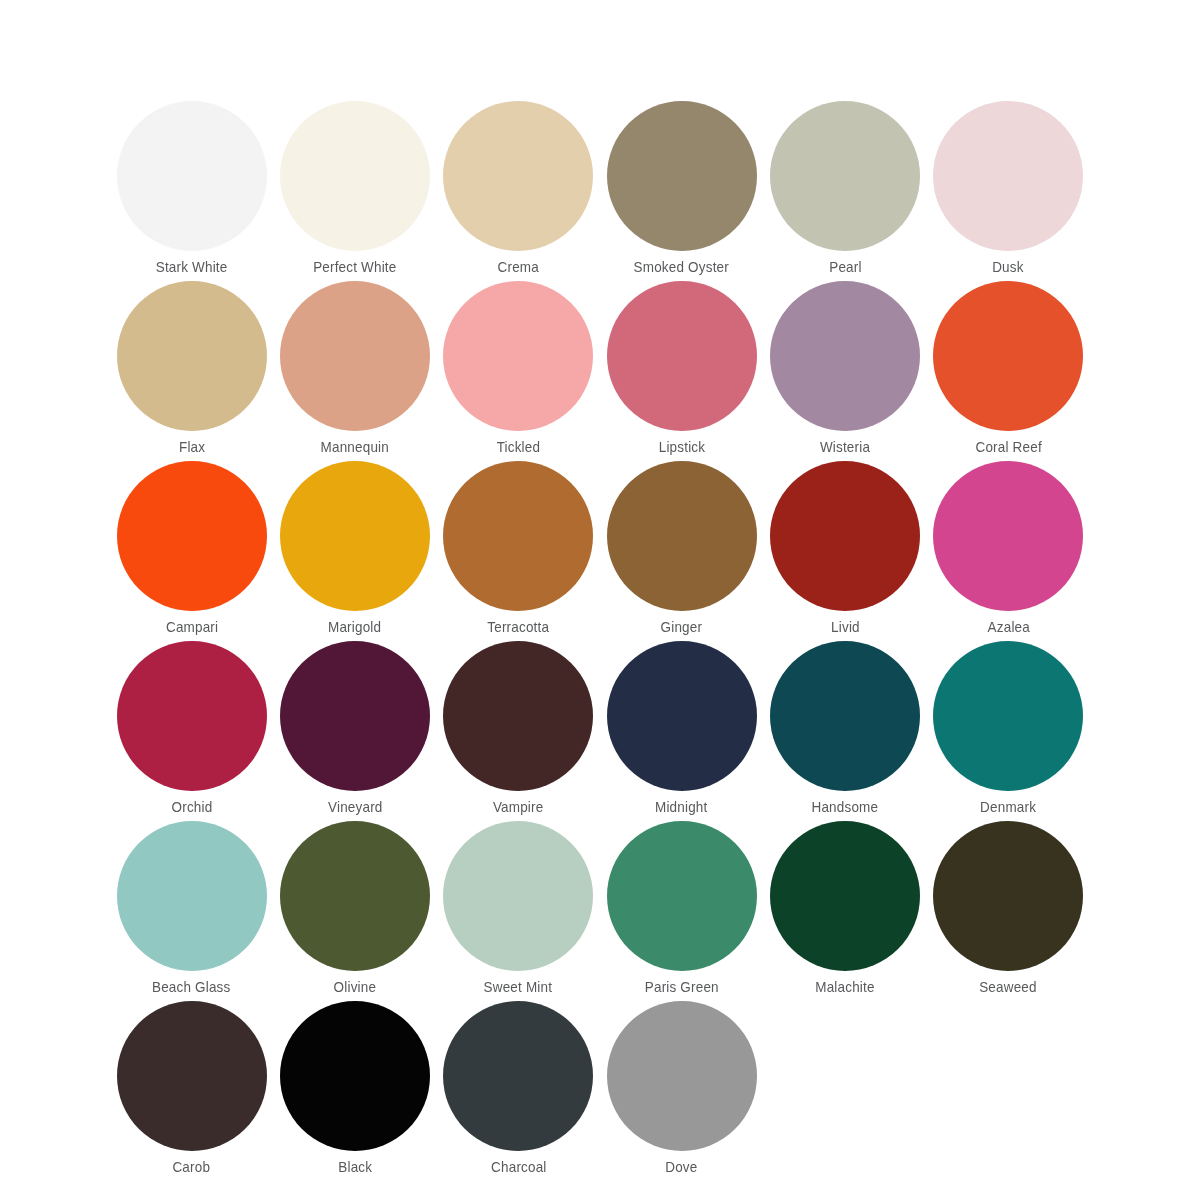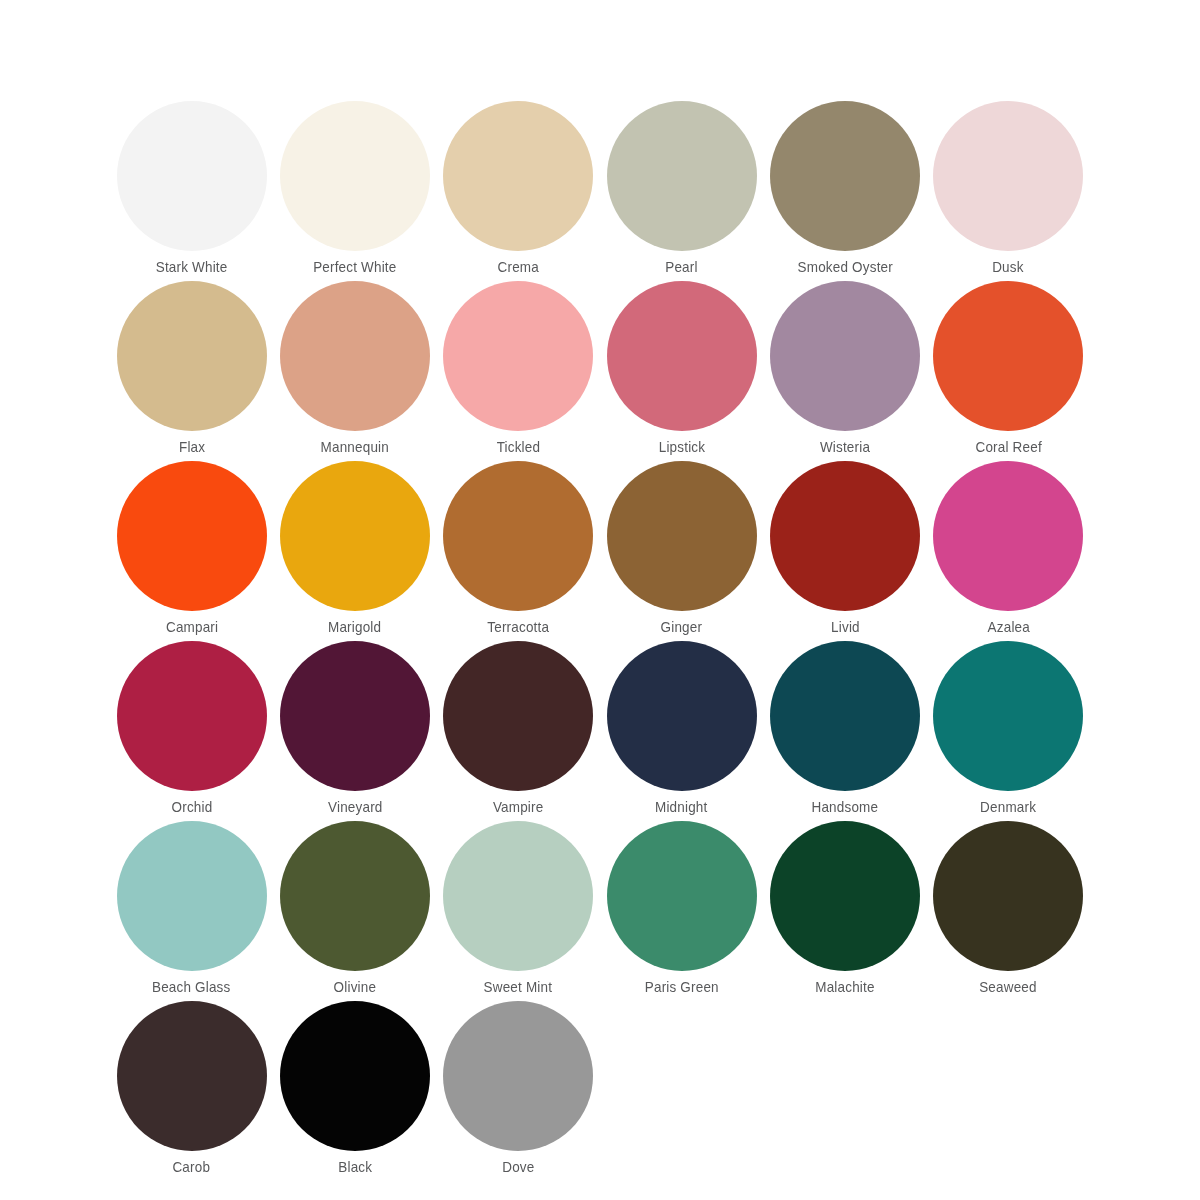--- a/index.html
+++ b/index.html
@@ -67,28 +67,28 @@
       </div>
       <div class="swatch-cell">
         <div class="swatch-disc" style="background: rgb(247, 242, 230);"></div>
         <div class="swatch-label">Perfect White</div>
       </div>
       <div class="swatch-cell">
         <div class="swatch-disc" style="background: rgb(228, 207, 172);"></div>
         <div class="swatch-label">Crema</div>
       </div>
       <div class="swatch-cell">
+        <div class="swatch-disc" style="background: rgb(148, 135, 108);"></div>
+        <div class="swatch-label">Smoked Oyster</div>
+      </div>
+      <div class="swatch-cell">
         <div class="swatch-disc" style="background: rgb(194, 195, 177);"></div>
         <div class="swatch-label">Pearl</div>
       </div>
       <div class="swatch-cell">
-        <div class="swatch-disc" style="background: rgb(148, 135, 108);"></div>
-        <div class="swatch-label">Smoked Oyster</div>
-      </div>
-      <div class="swatch-cell">
         <div class="swatch-disc" style="background: rgb(238, 215, 216);"></div>
         <div class="swatch-label">Dusk</div>
       </div>
       <div class="swatch-cell">
         <div class="swatch-disc" style="background: rgb(212, 187, 142);"></div>
         <div class="swatch-label">Flax</div>
       </div>
       <div class="swatch-cell">
         <div class="swatch-disc" style="background: rgb(220, 162, 135);"></div>
         <div class="swatch-label">Mannequin</div>
@@ -181,19 +181,23 @@
         <div class="swatch-disc" style="background: rgb(55, 51, 31);"></div>
         <div class="swatch-label">Seaweed</div>
       </div>
       <div class="swatch-cell">
         <div class="swatch-disc" style="background: rgb(59, 44, 44);"></div>
         <div class="swatch-label">Carob</div>
       </div>
       <div class="swatch-cell">
         <div class="swatch-disc" style="background: rgb(4, 4, 4);"></div>
         <div class="swatch-label">Black</div>
+      </div>
+      <div class="swatch-cell">
+        <div class="swatch-disc" style="background: rgb(52, 59, 63);"></div>
+        <div class="swatch-label">Charcoal</div>
       </div>
       <div class="swatch-cell">
         <div class="swatch-disc" style="background: rgb(152, 152, 152);"></div>
         <div class="swatch-label">Dove</div>
       </div>
     </div>
 </div>
 
 </body></html>

